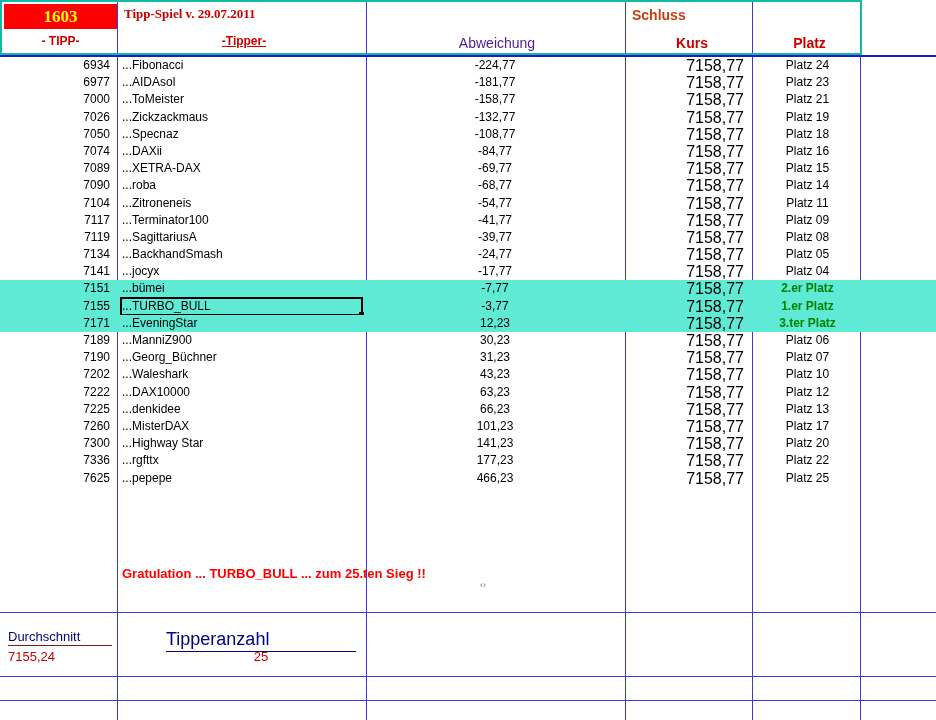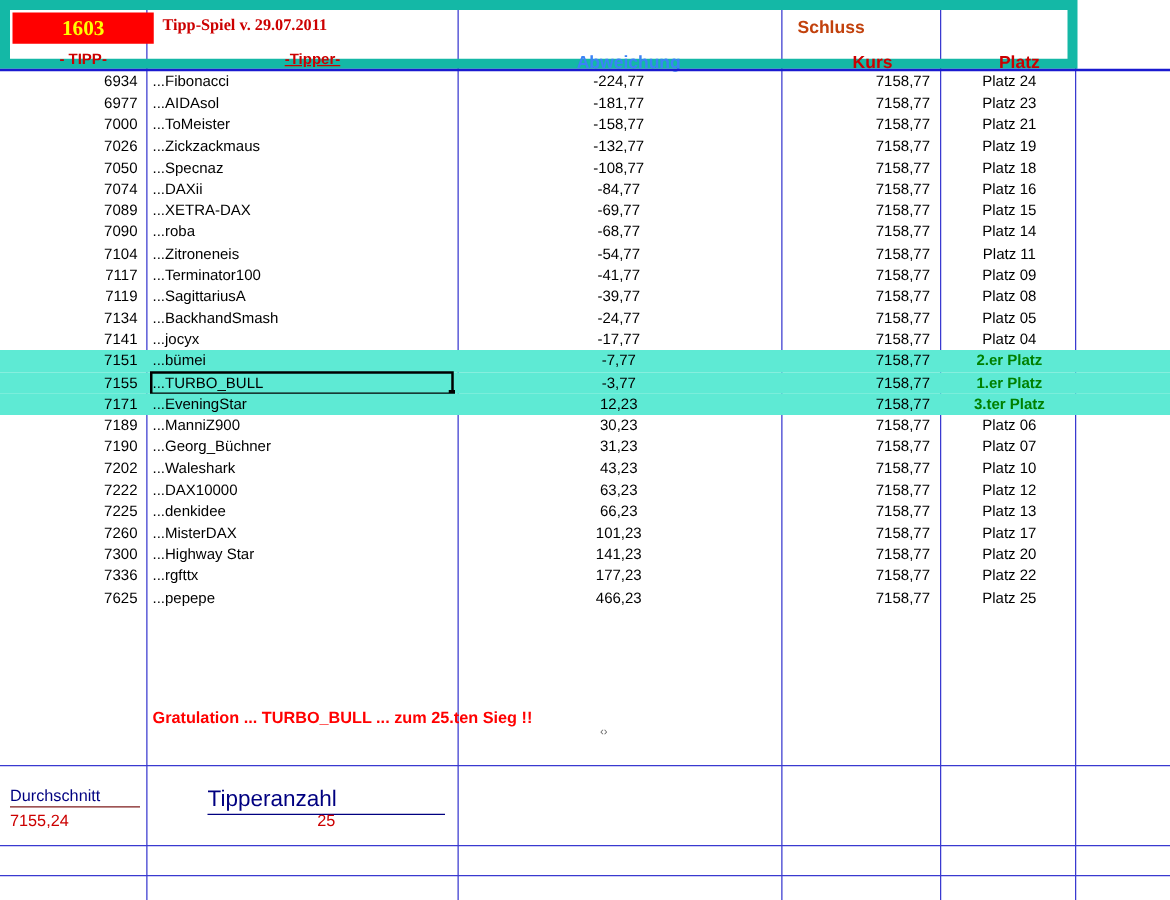--- a/index.html
+++ b/index.html
@@ -31,21 +31,21 @@
     background: #3a3ad0;
   }
 
   
   .header-box {
     position: absolute;
     left: 0;
     top: 0;
     width: 862px;
     height: 55px;
-    border: 8px solid #14b8a6;
+    border: 2px solid #14b8a6;
     box-sizing: border-box;
   }
   .hdr-num {
     position: absolute;
     left: 2px;
     top: 2px;
     width: 113px;
     height: 25px;
     background: #ff0000;
     color: #ffff00;
@@ -97,22 +97,22 @@
     color: #cc0000;
     text-decoration: underline;
   }
   .hdr-abw {
     position: absolute;
     left: 370px;
     top: 33px;
     width: 250px;
     text-align: center;
     font-size: 14px;
-    font-weight: bold;
-    color: #3b82f6;
+    font-weight: normal;
+    color: #4c1d95;
   }
   .hdr-kurs {
     position: absolute;
     left: 630px;
     top: 33px;
     width: 120px;
     text-align: center;
     font-size: 14px;
     font-weight: bold;
     color: #cc0000;
@@ -170,21 +170,21 @@
     left: 370px;
     width: 250px;
     text-align: center;
     font-size: 12px;
   }
   .c-kurs {
     position: absolute;
     left: 630px;
     width: 120px;
     text-align: right;
-    font-size: 12px;
+    font-size: 16px;
     padding-right: 6px;
     box-sizing: border-box;
   }
   .c-platz {
     position: absolute;
     left: 755px;
     width: 105px;
     text-align: center;
     font-size: 12px;
   }

